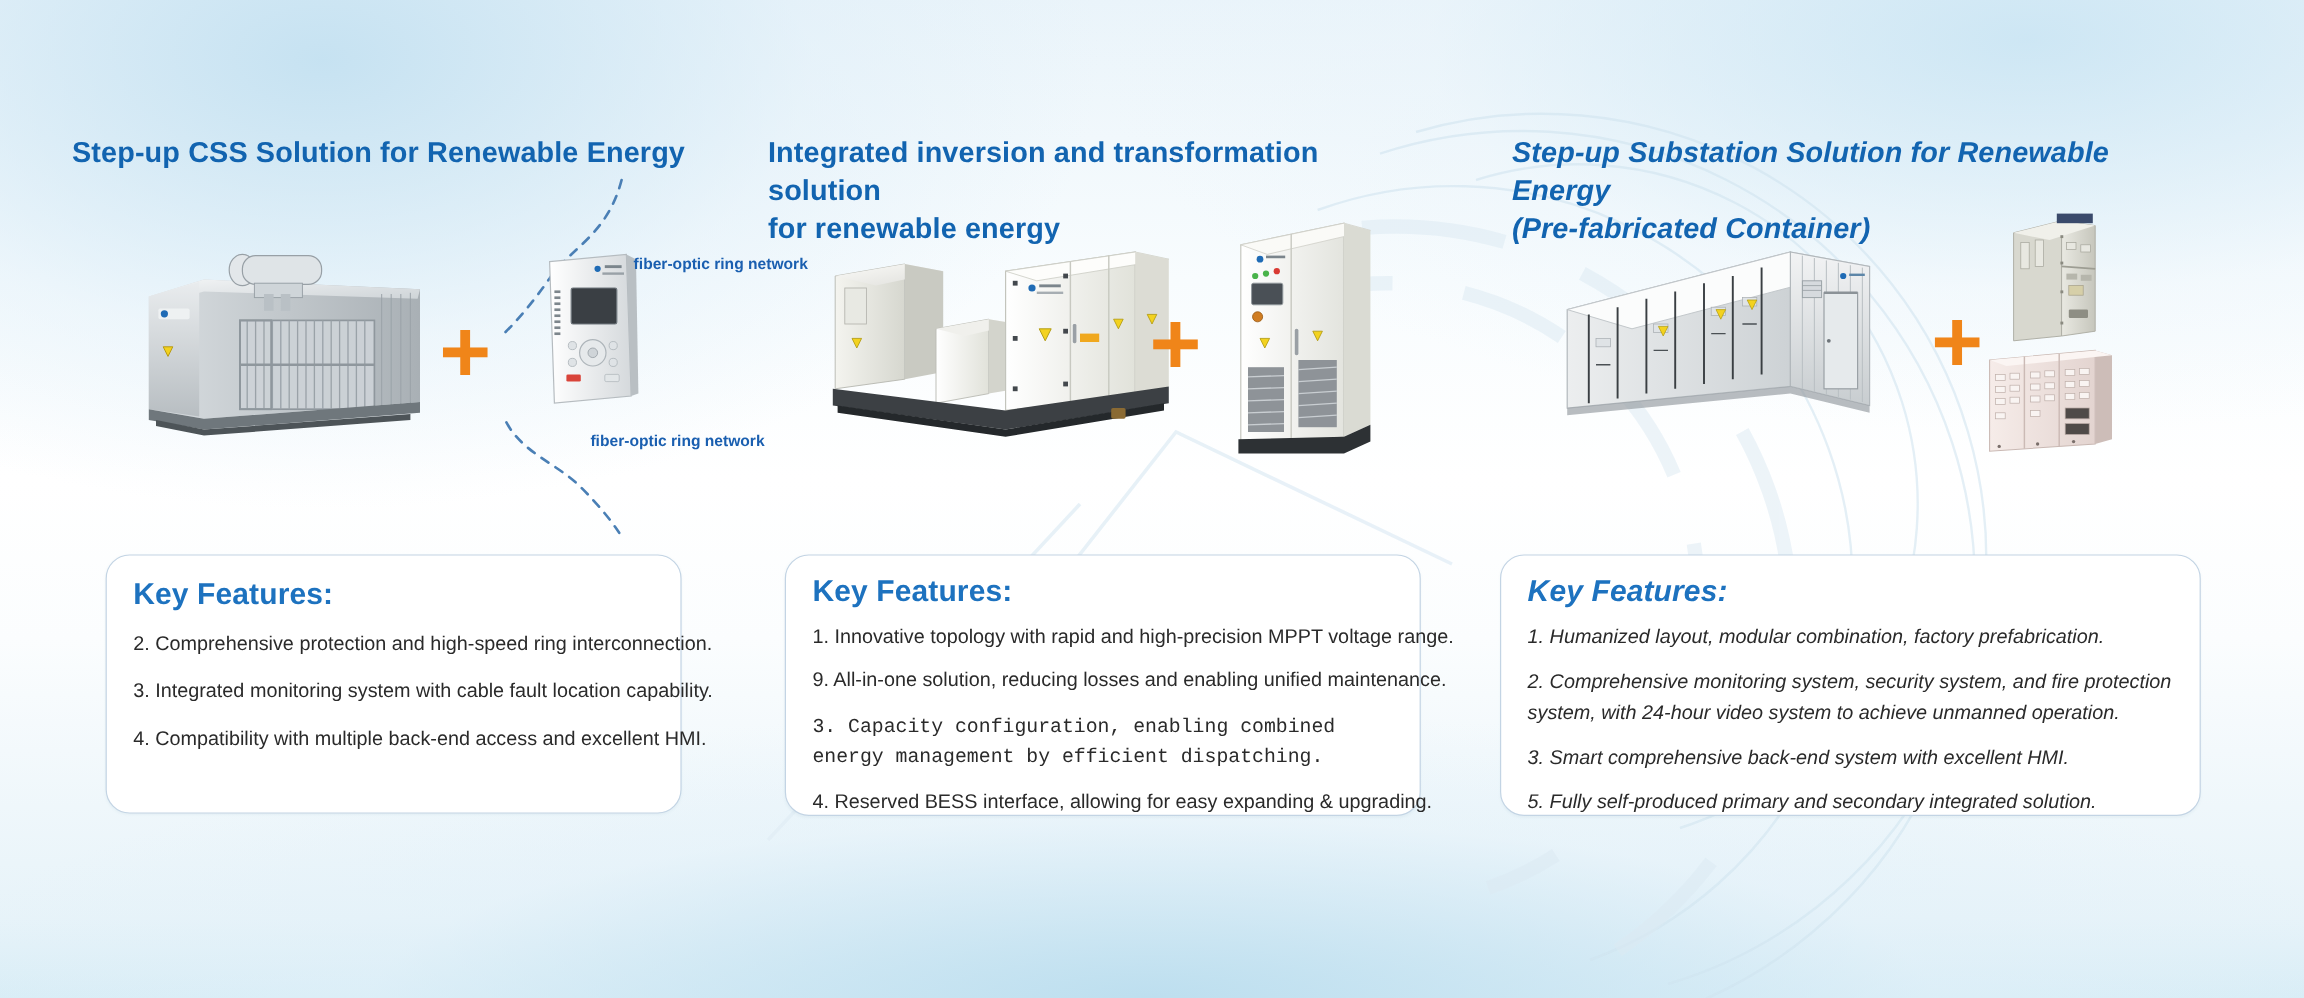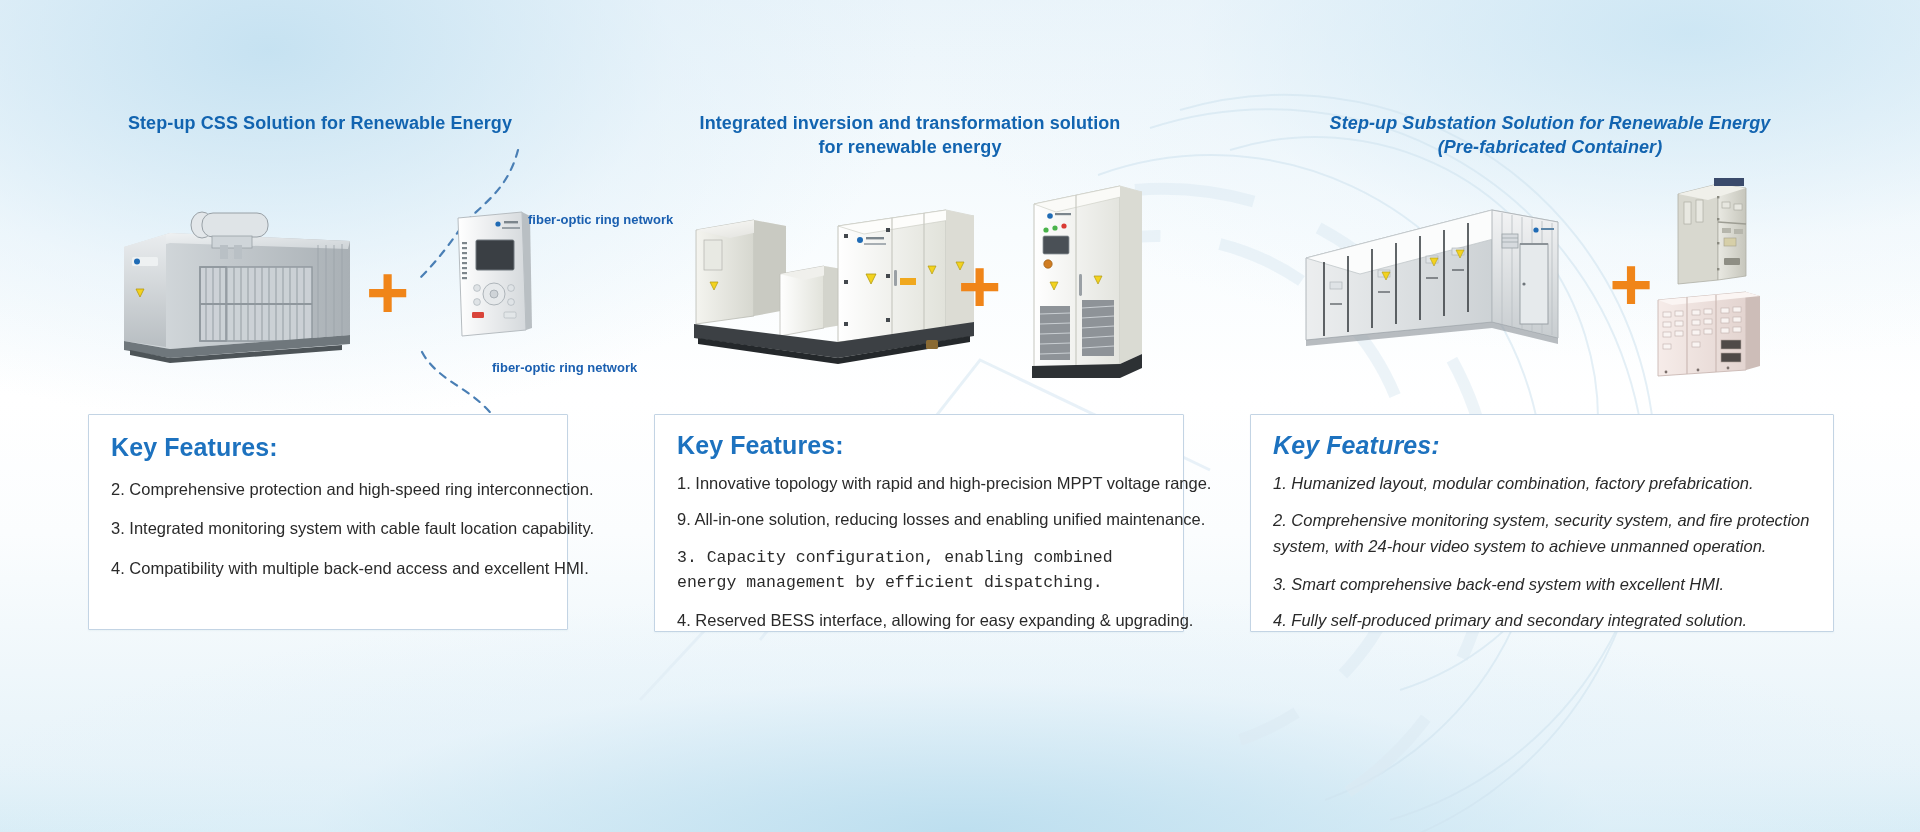--- a/index.html
+++ b/index.html
@@ -13,29 +13,30 @@
     background:
       radial-gradient(ellipse 900px 520px at 14% 6%, rgba(196,225,241,.95) 0%, rgba(222,238,248,.45) 45%, rgba(255,255,255,0) 72%),
       radial-gradient(ellipse 1000px 420px at 88% 4%, rgba(200,228,243,.85) 0%, rgba(232,243,250,.35) 50%, rgba(255,255,255,0) 78%),
       radial-gradient(ellipse 1300px 300px at 50% 100%, rgba(186,221,238,.9) 0%, rgba(225,240,249,.4) 50%, rgba(255,255,255,0) 80%),
       linear-gradient(180deg,#eaf4fa 0%,#f8fcfe 28%,#ffffff 48%,#fbfdfe 64%,#e7f3f9 92%,#d8edf6 100%);
   }
   .deco{position:absolute;inset:0;pointer-events:none;}
   
   .col{position:absolute;top:0;height:832px;}
   .title{
-    position:absolute;left:0;right:0;text-align:center;
-    color:#1264b0;font-weight:bold;font-size:18px;line-height:1.32;
+    position:absolute;left:0;right:0;
+    color:#1264b0;font-weight:bold;font-size:24px;line-height:1.32;
     letter-spacing:.1px;
   }
   
   .card{
     position:absolute;background:#ffffff;
-    border:1px solid #c3d4e4;border-radius:1px;
+    border:1px solid #c3d4e4;border-radius:20px;
     box-shadow:0 1px 2px rgba(120,150,175,.07);
+    margin-top:48px;
   }
   .card h3{
     margin:0;color:#1d72bf;font-size:25px;font-weight:bold;letter-spacing:.1px;
   }
   .feat{color:#2a2a2a;font-size:16.5px;line-height:1.42;white-space:nowrap;}
   .feat.wrap{white-space:normal;}
   
   .plus{position:absolute;color:#f08519;font-weight:bold;line-height:1;}
   
   .fiber{position:absolute;color:#1a5fb0;font-size:13px;font-weight:bold;white-space:nowrap;}
@@ -464,18 +465,18 @@
         </g>
       </svg>
     </div>
 
     <div class="card" style="left:0px;top:414px;width:582px;height:216px;">
       <h3 style="margin:16px 0 0 22px;">Key Features:</h3>
       <div style="margin:12px 20px 0 22px;">
         <div class="feat" style="margin-bottom:13px;">1. Humanized layout, modular combination, factory prefabrication.</div>
         <div class="feat wrap" style="margin-bottom:13px;line-height:1.55;">2. Comprehensive monitoring system, security system, and fire protection system, with 24-hour video system to achieve unmanned operation.</div>
         <div class="feat" style="margin-bottom:13px;">3. Smart comprehensive back-end system with excellent HMI.</div>
-        <div class="feat">4. Fully self-produced primary and secondary integrated solution.</div>
+        <div class="feat">5. Fully self-produced primary and secondary integrated solution.</div>
       </div>
     </div>
   </div>
 
 </div>
 
 </body></html>

